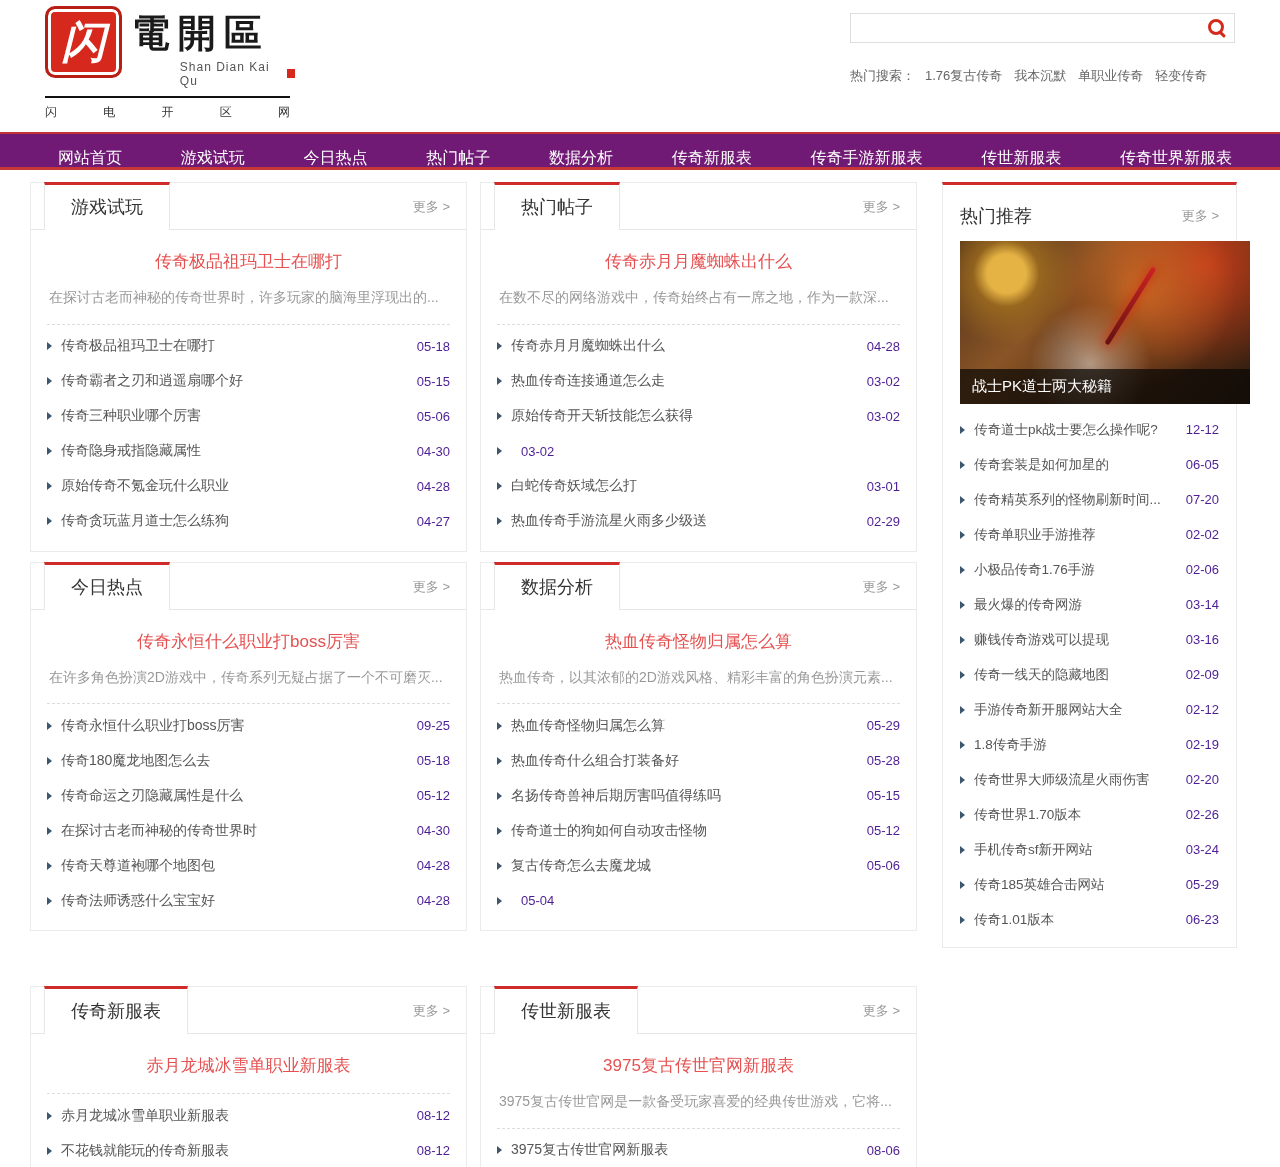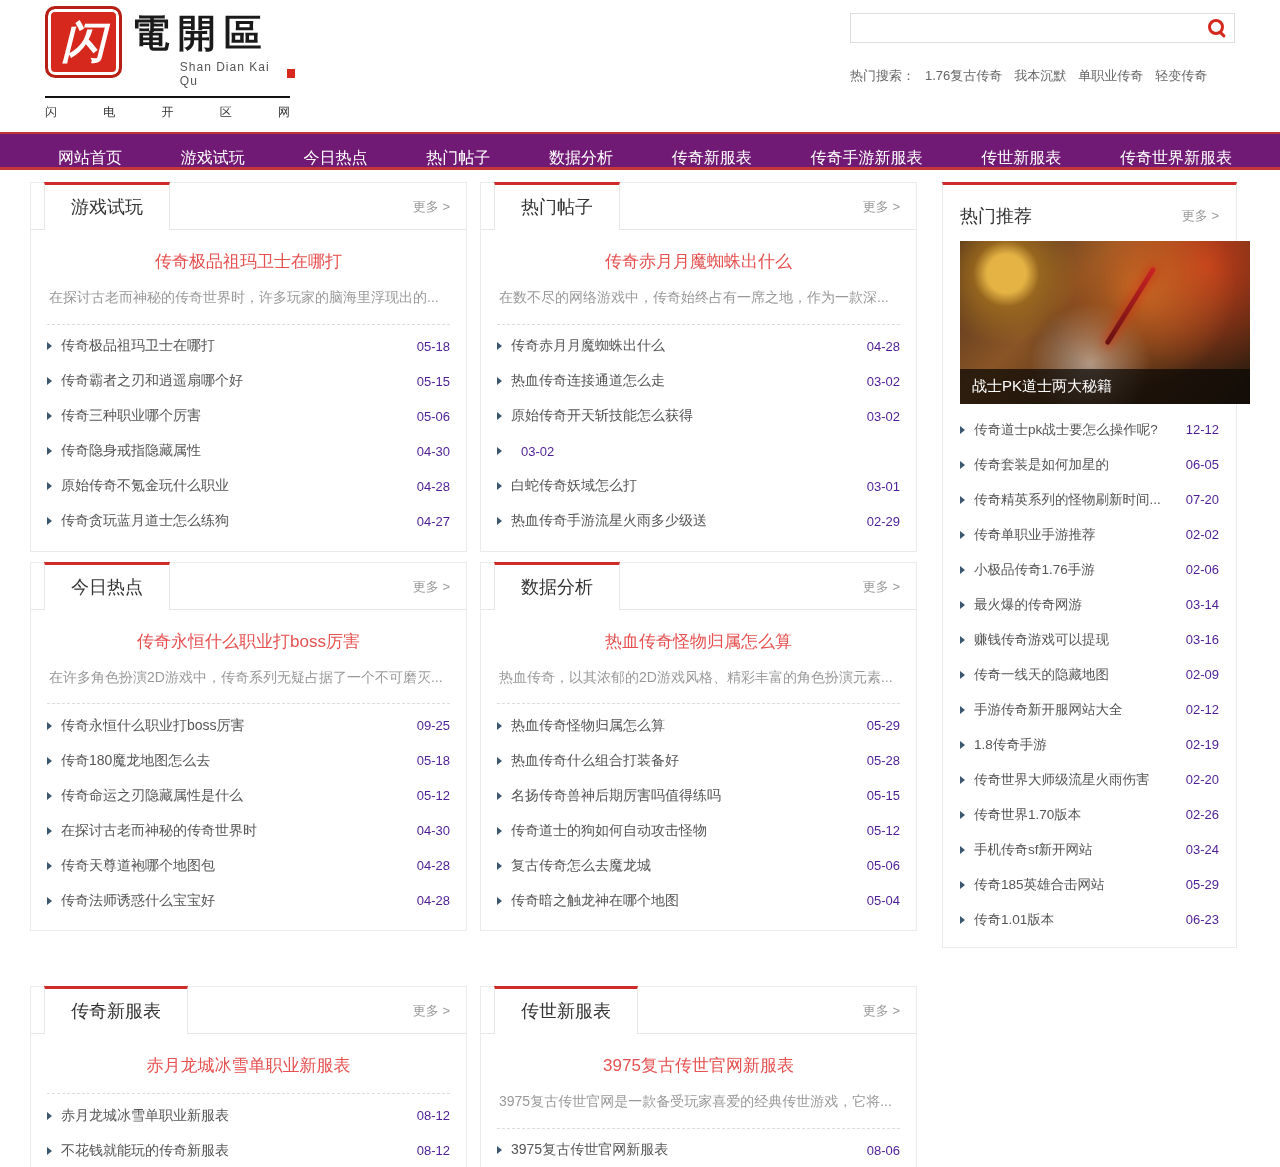--- a/index.html
+++ b/index.html
@@ -327,21 +327,20 @@
           <span class="item-title">传奇道士的狗如何自动攻击怪物</span>
           <span class="item-date">05-12</span>
         </li>
           <li>
           <span class="tri"></span>
           <span class="item-title">复古传奇怎么去魔龙城</span>
           <span class="item-date">05-06</span>
         </li>
           <li>
           <span class="tri"></span>
-          <span class="item-title">传奇暗之触龙神在哪个地图</span>
           <span class="item-date">05-04</span>
         </li>
         </ul>
     </div>
 
     <div class="section row3">
       <div class="sec-head">
         <div class="sec-tab">传世新服表</div>
         <a class="sec-more">更多 &gt;</a>
       </div>

